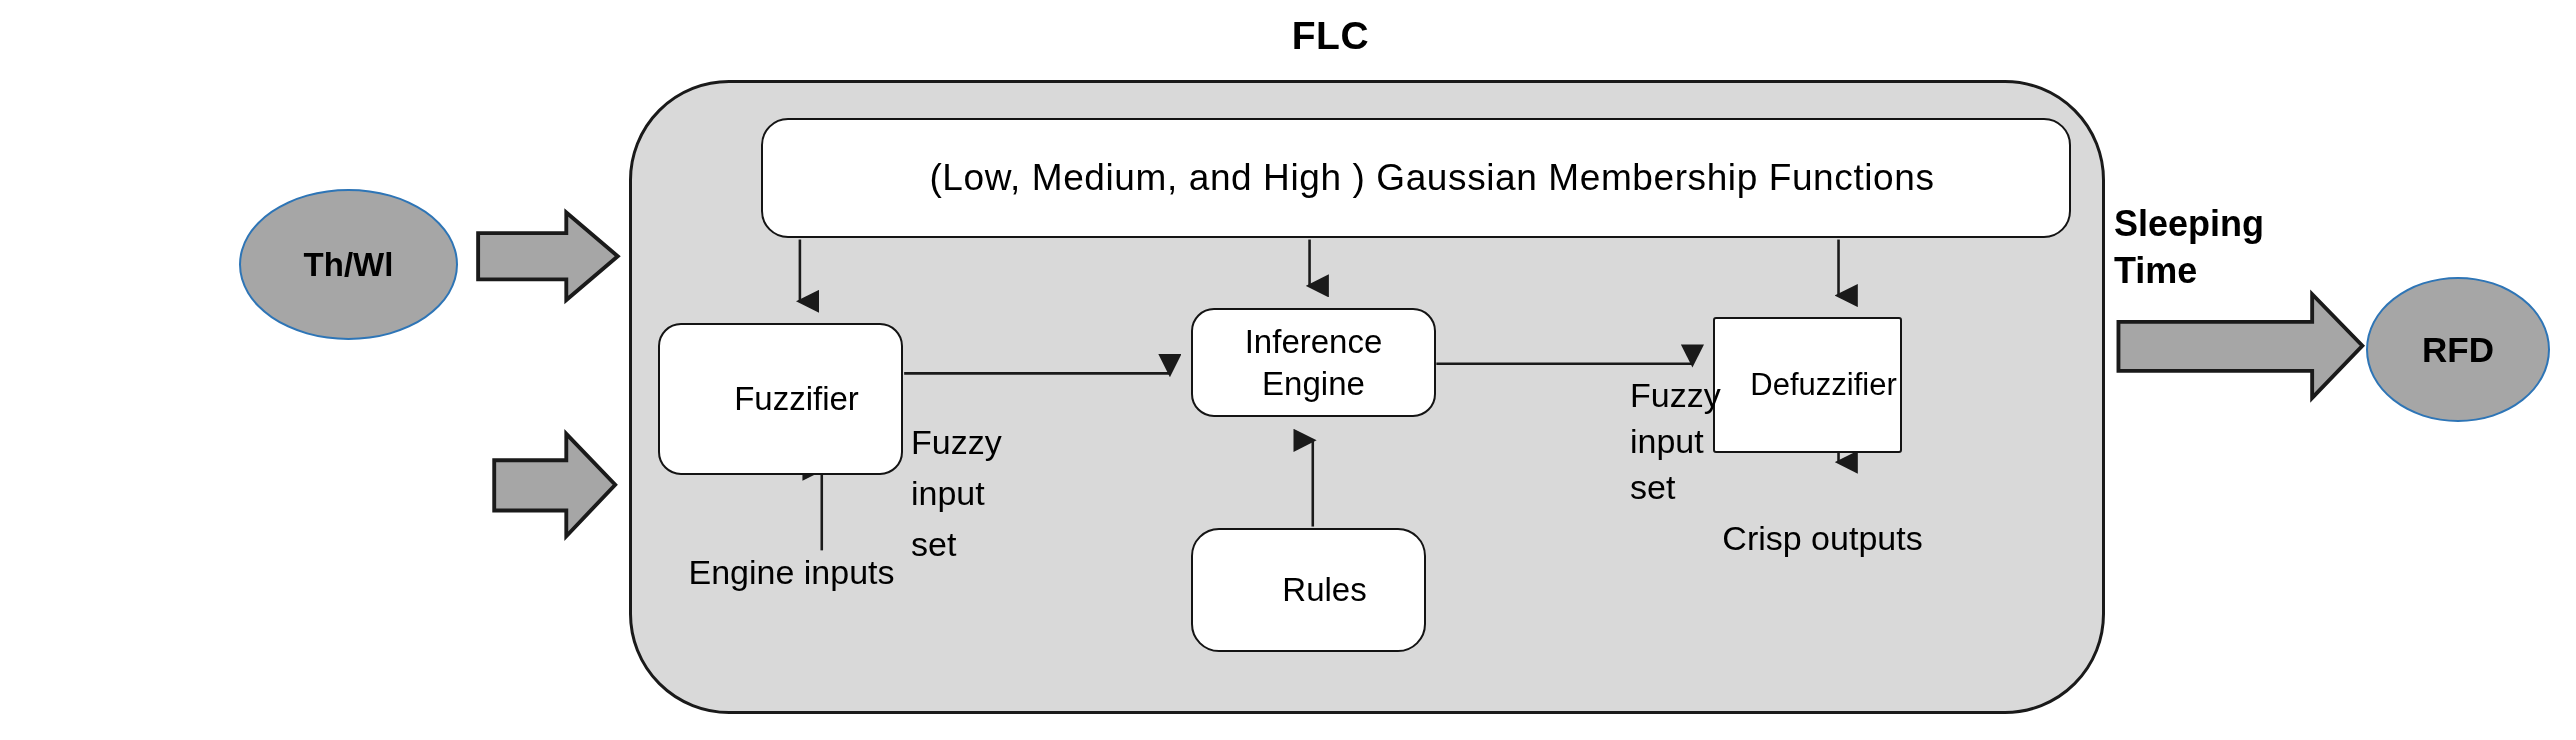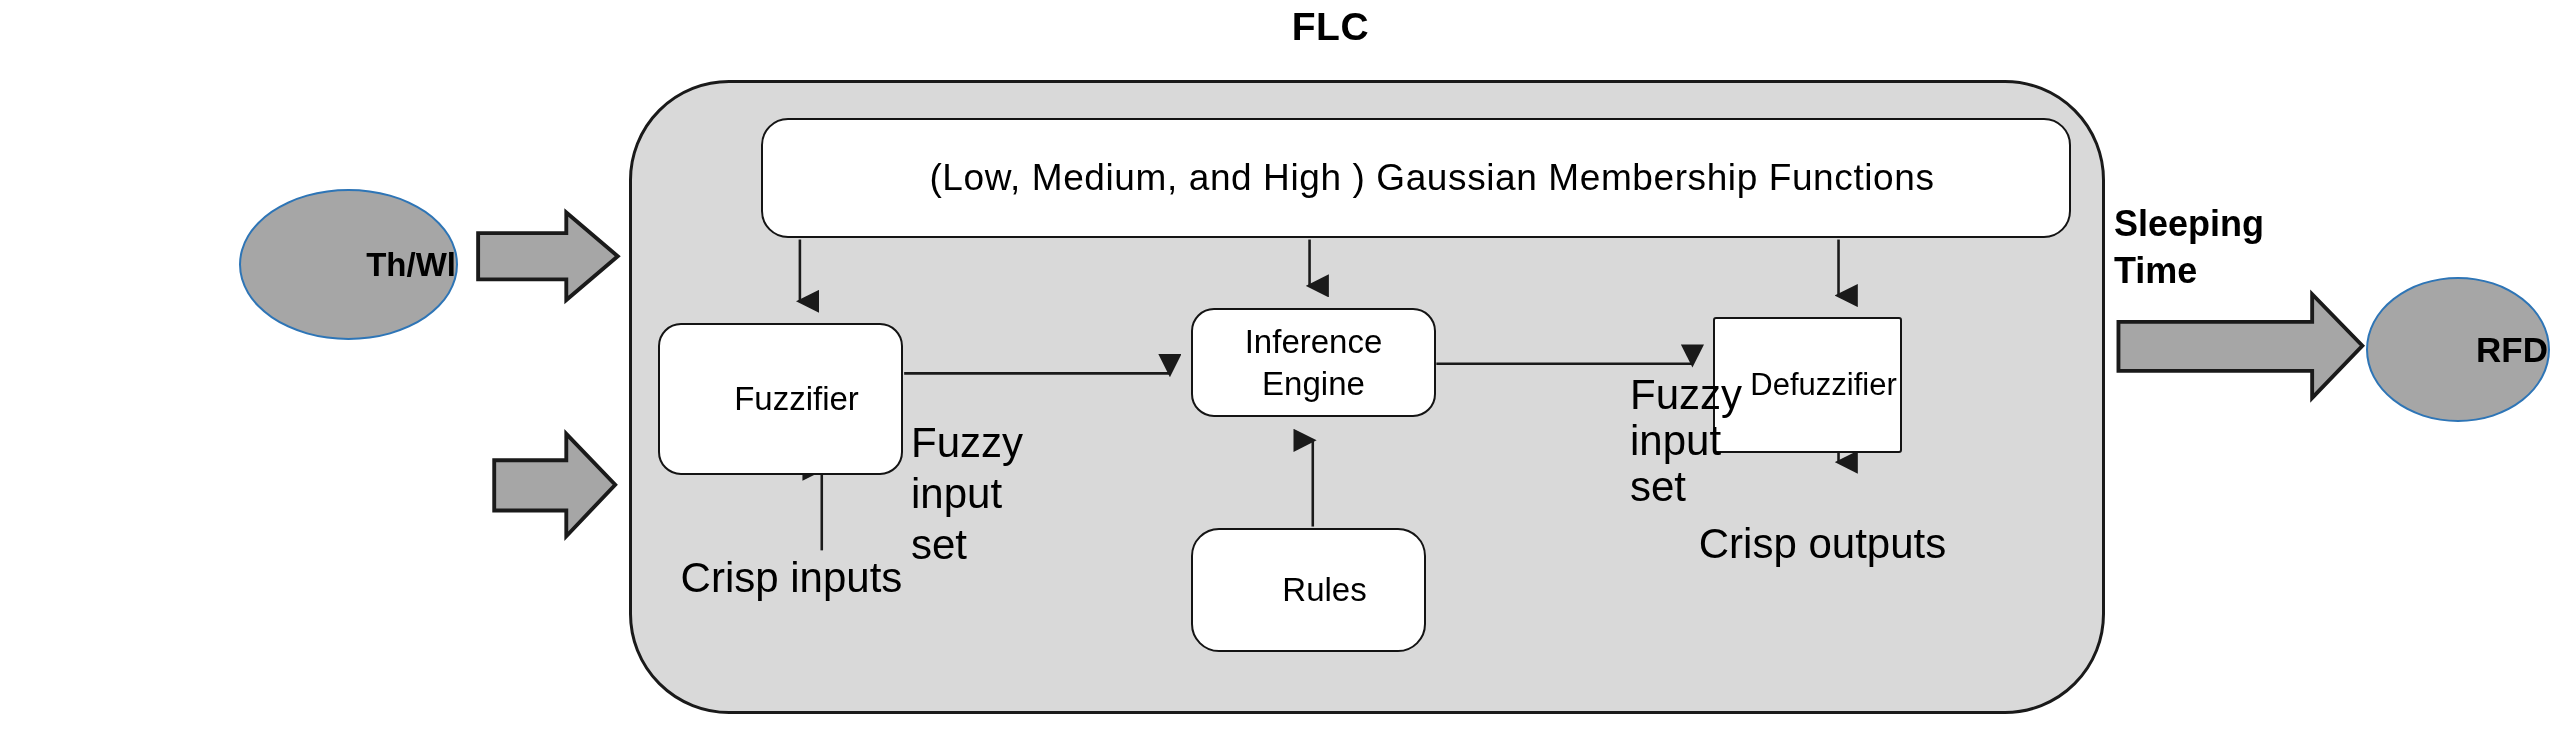--- a/index.html
+++ b/index.html
@@ -11,46 +11,46 @@
     --node-border:#2e75b6;
     --arrow-color:#1a1a1a;
     --text-color:#000000;
   }
   html,body{margin:0;padding:0;background:#ffffff;}
   .canvas{
     position:relative;width:2576px;height:741px;background:#ffffff;overflow:hidden;
     font-family:"Liberation Sans","DejaVu Sans",sans-serif;color:var(--text-color);
   }
   .title{
-    position:absolute;left:1202px;top:5px;width:257px;text-align:center;
+    position:absolute;left:1202px;top:14px;width:257px;text-align:center;
     font-size:39px;font-weight:bold;letter-spacing:0.6px;
   }
   .flc-container{
     position:absolute;left:629px;top:80px;width:1476px;height:634px;
     background:var(--container-fill);border:3.2px solid var(--container-border);
     border-radius:100px;box-sizing:border-box;
   }
   .box{
     position:absolute;background:var(--box-fill);border:2.6px solid var(--box-border);
     box-sizing:border-box;display:flex;align-items:center;justify-content:center;
     text-align:center;font-size:33px;line-height:1.25;padding-left:32px;
   }
   .membership{left:761px;top:118px;width:1310px;height:120px;border-radius:27px;font-size:37px;letter-spacing:0.6px;}
   .fuzzifier{left:658px;top:323px;width:245px;height:152px;border-radius:23px;}
   .inference{left:1191px;top:308px;width:245px;height:109px;border-radius:23px;padding:0 10px;}
   .defuzzifier{left:1713px;top:317px;width:189px;height:136px;border-radius:3px;font-size:31px;}
   .rules{left:1191px;top:528px;width:235px;height:124px;border-radius:28px;}
-  .annotation{position:absolute;font-size:42px;line-height:1.45;}
+  .annotation{position:absolute;font-size:34px;line-height:1.45;}
   .crisp-inputs{left:663px;top:548px;width:257px;text-align:center;}
   .fuzzy-left{left:911px;top:417px;width:116px;text-align:left;line-height:51px;}
   .fuzzy-right{left:1630px;top:372px;width:116px;text-align:left;line-height:46px;}
   .crisp-outputs{left:1694px;top:514px;width:257px;text-align:center;}
   .node{
     position:absolute;background:var(--node-fill);border:2.6px solid var(--node-border);
-    border-radius:50%;box-sizing:border-box;display:flex;align-items:center;justify-content:flex-end;
+    border-radius:50%;box-sizing:border-box;display:flex;align-items:center;justify-content:center;
     font-weight:bold;font-size:33px;
   }
   .node-thwl{left:239px;top:189px;width:219px;height:151px;}
   .node-battery{left:28px;top:396px;width:452px;height:207px;}
   .node-rfd{left:2366px;top:277px;width:184px;height:145px;font-size:35px;}
   .sleeping-label{
     position:absolute;left:2114px;top:201px;width:174px;
     font-size:36px;font-weight:bold;line-height:1.3;text-align:left;
   }
   svg.overlay{position:absolute;left:0;top:0;width:2576px;height:741px;pointer-events:none;}
@@ -96,21 +96,21 @@
   <div class="box inference">
     <span>Inference Engine</span>
   </div>
   <div class="box defuzzifier">
     <span>Defuzzifier</span>
   </div>
   <div class="box rules">
     <span>Rules</span>
   </div>
 
-  <div class="annotation crisp-inputs">Crisp inputs</div>
+  <div class="annotation crisp-inputs">Engine inputs</div>
   <div class="annotation fuzzy-left">Fuzzy input set</div>
   <div class="annotation fuzzy-right">Fuzzy input set</div>
   <div class="annotation crisp-outputs">Crisp outputs</div>
 
   <div class="node node-thwl">
     <span>Th/Wl</span>
   </div>
 
   <div class="sleeping-label">Sleeping Time</div>
   <div class="node node-rfd">

